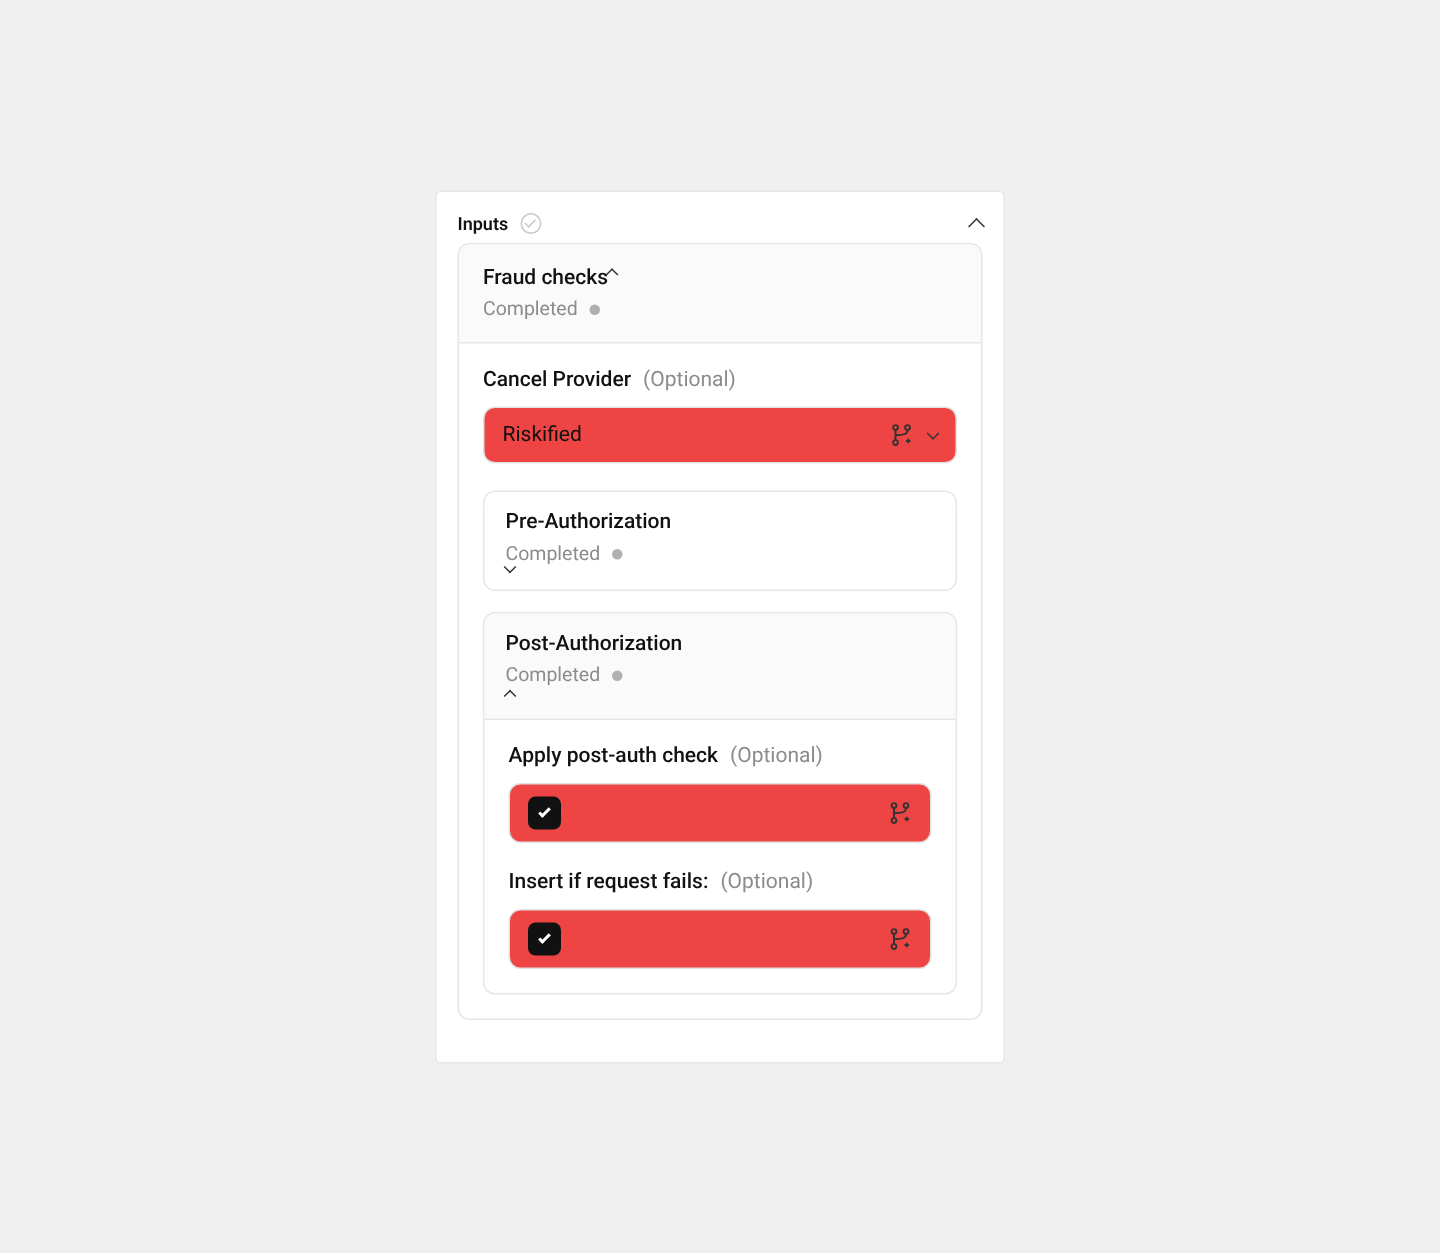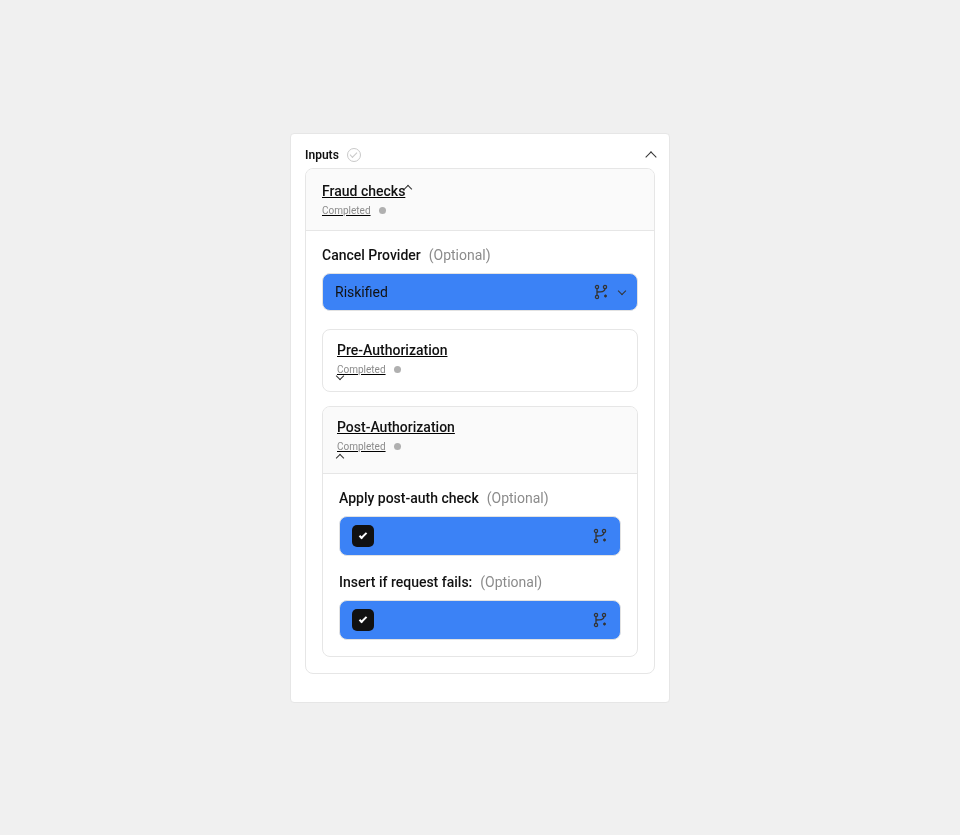--- a/index.html
+++ b/index.html
@@ -75,34 +75,33 @@
     border-radius: 8px;
     margin-bottom: 14px;
     overflow: hidden;
   }
   .section-header {
     padding: 14px 16px;
     display: flex;
     align-items: flex-start;
     justify-content: flex-start;
     cursor: pointer;
-    text-decoration: underline;
   }
   .section-header.shaded {
     background: #fafafa;
     border-bottom: 1px solid #e6e6e6;
   }
   .section-title {
     font-size: 14px;
     font-weight: 500;
     color: #111;
     margin-bottom: 6px;
   }
   .section-status {
-    font-size: 10px;
+    font-size: 13px;
     color: #8b8b8b;
     display: flex;
     align-items: center;
     gap: 8px;
   }
   .status-dot {
     width: 7px; height: 7px;
     border-radius: 50%;
     background: #b0b0b0;
   }
@@ -122,21 +121,21 @@
 
   .input-box {
     border: 1px solid #e2e2e2;
     border-radius: 8px;
     padding: 10px 12px;
     display: flex;
     align-items: center;
     justify-content: space-between;
     font-size: 14px;
     color: #111;
-    background: #3b82f6;
+    background: #ef4444;
   }
   .input-box .right-icons {
     display: flex;
     align-items: center;
     gap: 10px;
   }
   .input-box.check-row {
     padding: 8px 12px;
   }
   .checkbox-on {

